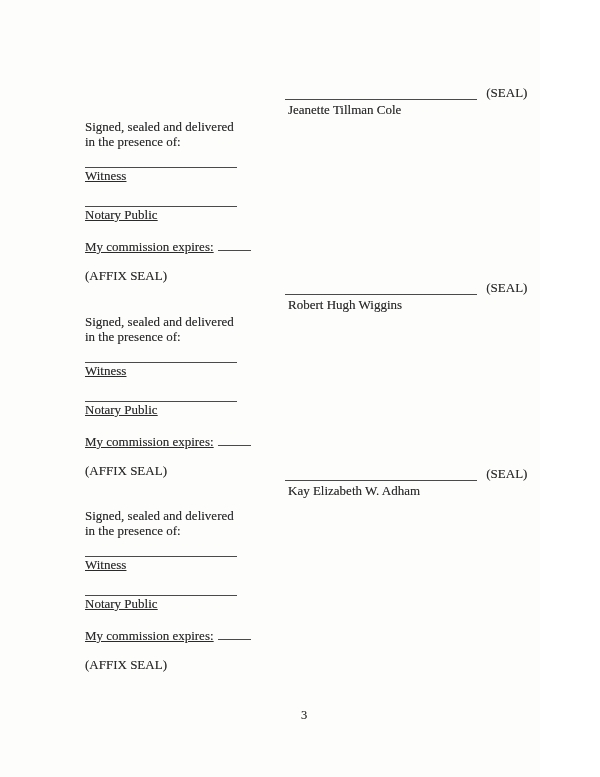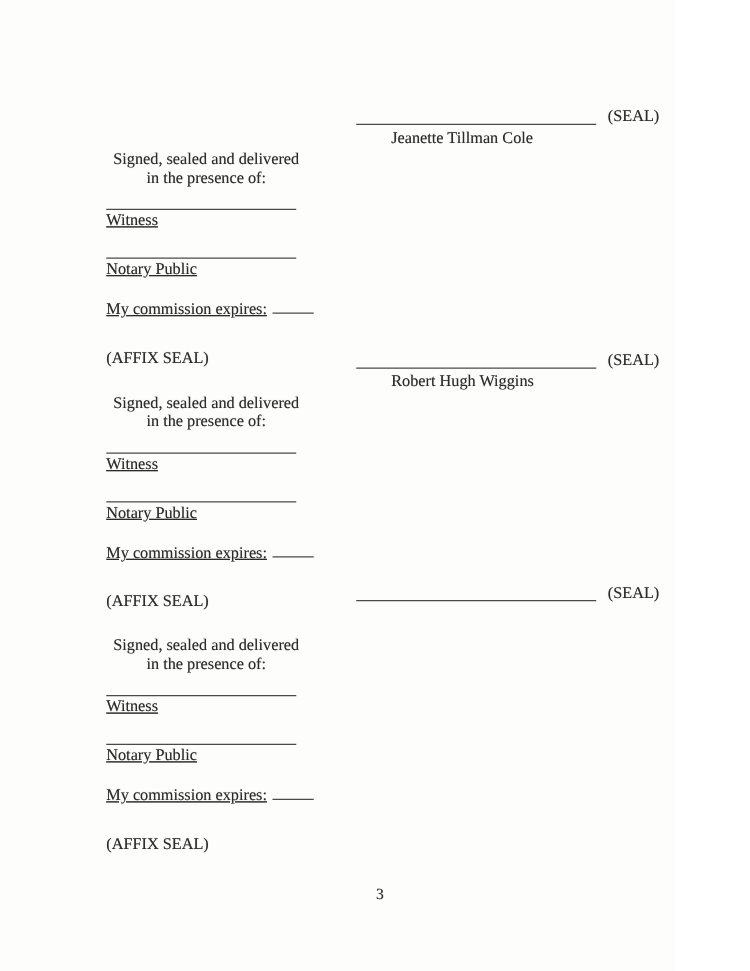--- a/index.html
+++ b/index.html
@@ -47,35 +47,33 @@
     margin-left: 6px;
     vertical-align: bottom;
     line-height: 15px;
   }
   .signer-name {
     position: absolute;
     left: 288px;
     top: 18px;
     font-size: 13px;
     line-height: 15px;
-    margin-left: 25px;
   }
 
   
   .left-col {
     position: absolute;
     left: 85px;
     top: 36px;
     width: 160px;
     font-size: 13px;
   }
   .sig-block.b3 .left-col { top: 44px; }
   .presence {
     line-height: 14.5px;
-    text-align: center;
   }
   .field-line {
     width: 152px;
     height: 0;
     border-top: 1.1px solid #4a4a4a;
   }
   .witness-line { margin-top: 18px; }
   .notary-line  { margin-top: 23px; }
   .field-label {
     line-height: 15px;
@@ -88,21 +86,21 @@
     text-decoration: underline;
   }
   .short-line {
     display: inline-block;
     width: 33px;
     height: 11px;
     margin-left: 4px;
     border-bottom: 1.1px solid #4a4a4a;
   }
   .affix {
-    margin-top: 24px;
+    margin-top: 14px;
     line-height: 15px;
   }
 
   .page-number {
     position: absolute;
     top: 708px;
     left: 0;
     width: 600px;
     text-align: center;
     padding-left: 8px;
@@ -157,20 +155,21 @@
       </div>
       <div class="affix">(AFFIX SEAL)</div>
     </div>
   </div>
 
   <div class="sig-block b3">
     <div class="seal-row">
       <span class="sig-line"></span>
       <span class="seal-label">(SEAL)</span>
     </div>
+    <div class="signer-name">Kay Elizabeth W. Adham</div>
     <div class="left-col">
       <div class="presence">
         <span>Signed, sealed and delivered</span><br>
         <span>in the presence of:</span>
       </div>
       <div class="field-line witness-line"></div>
       <div class="field-label">Witness</div>
       <div class="field-line notary-line"></div>
       <div class="field-label">Notary Public</div>
       <div class="commission">

